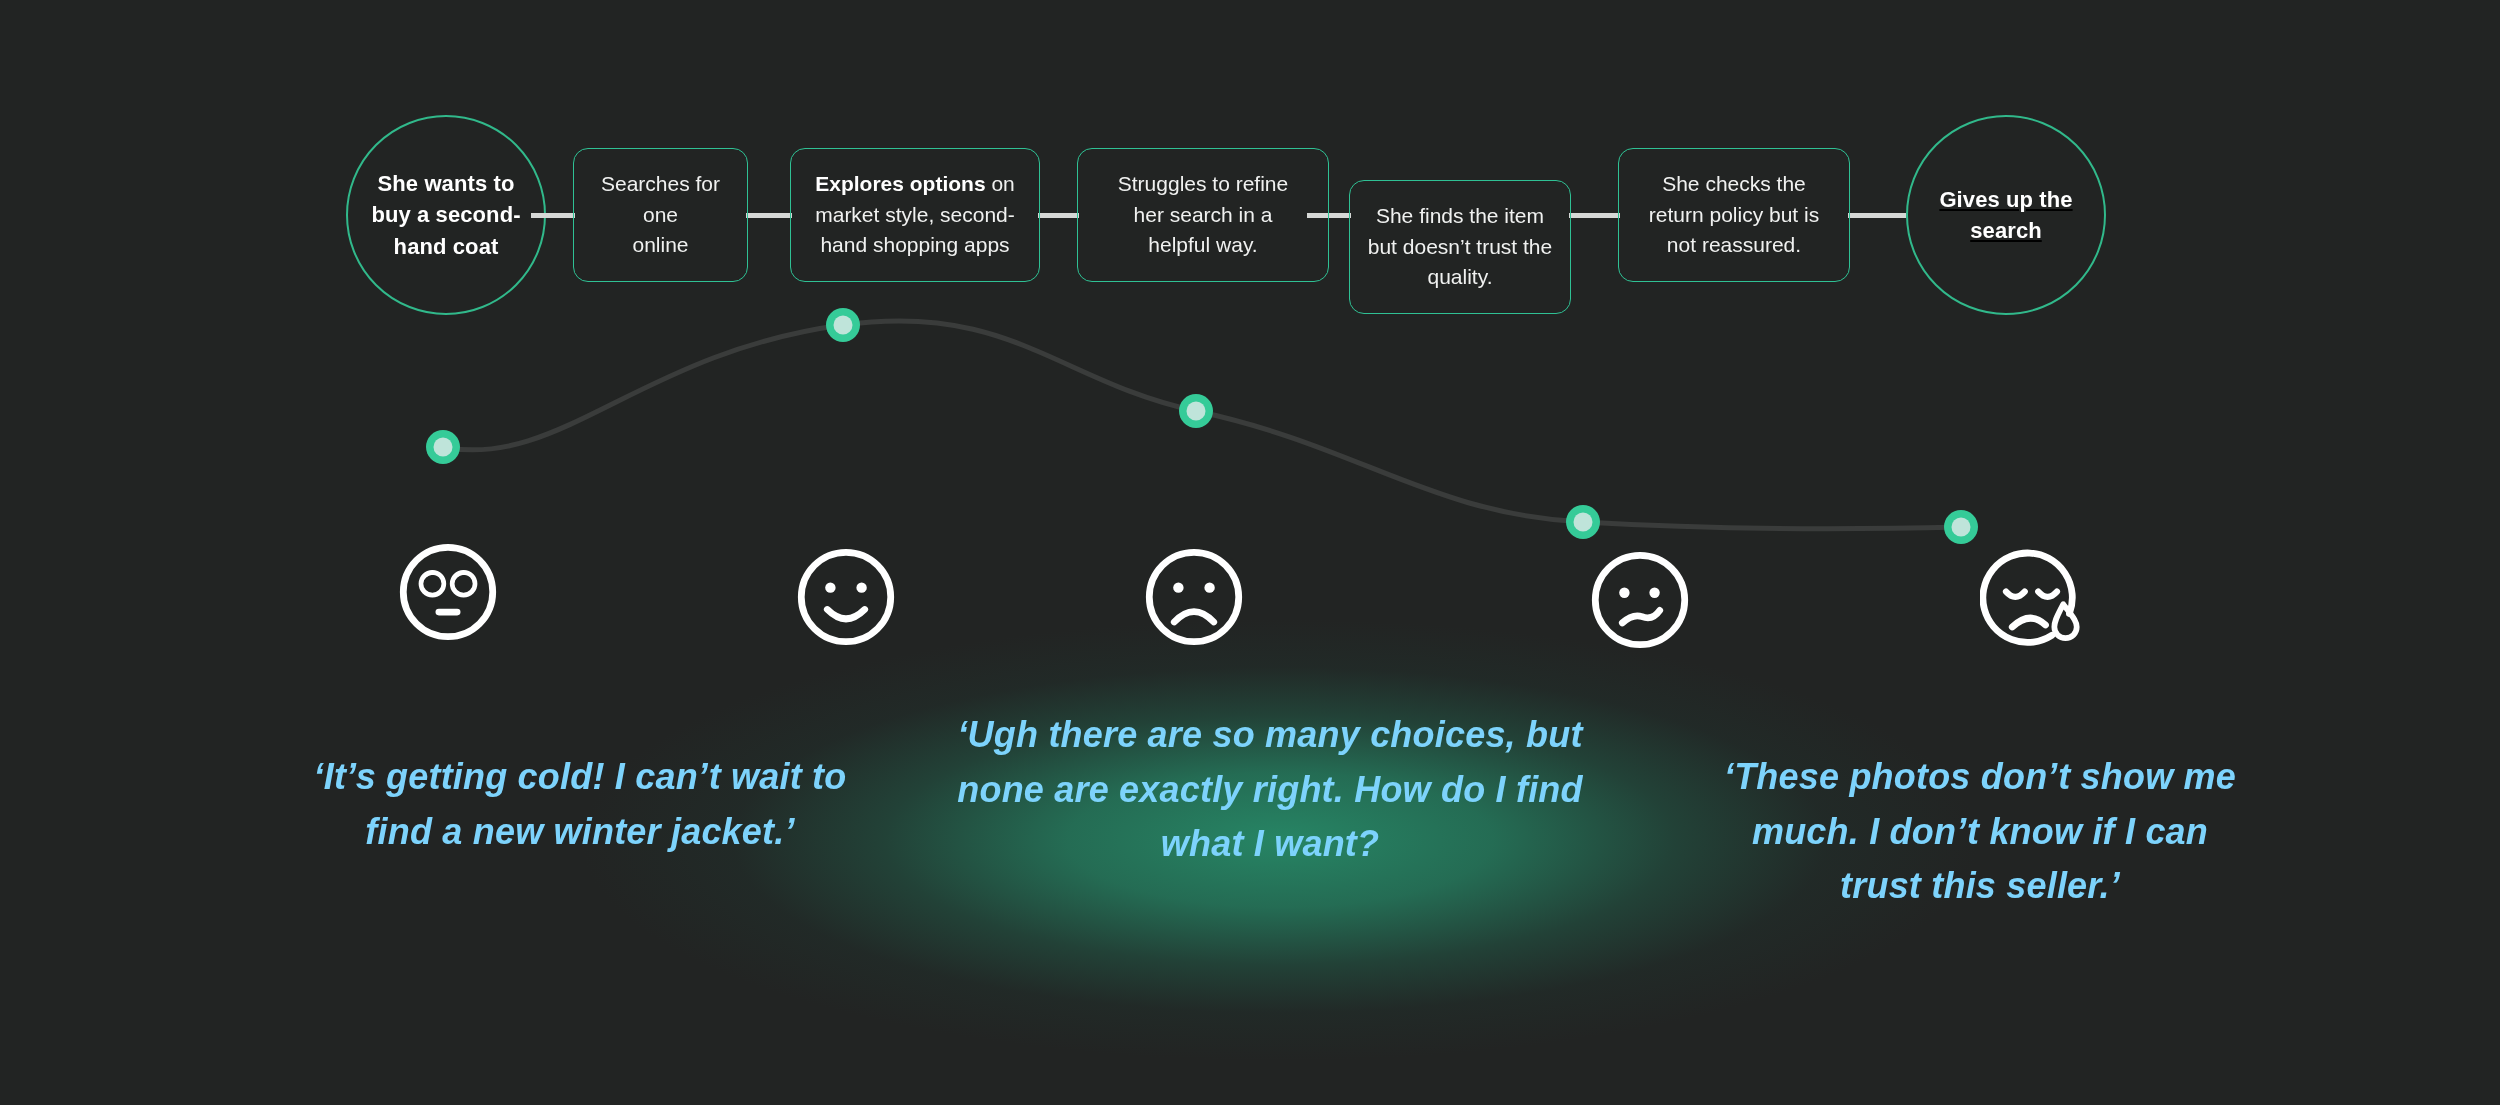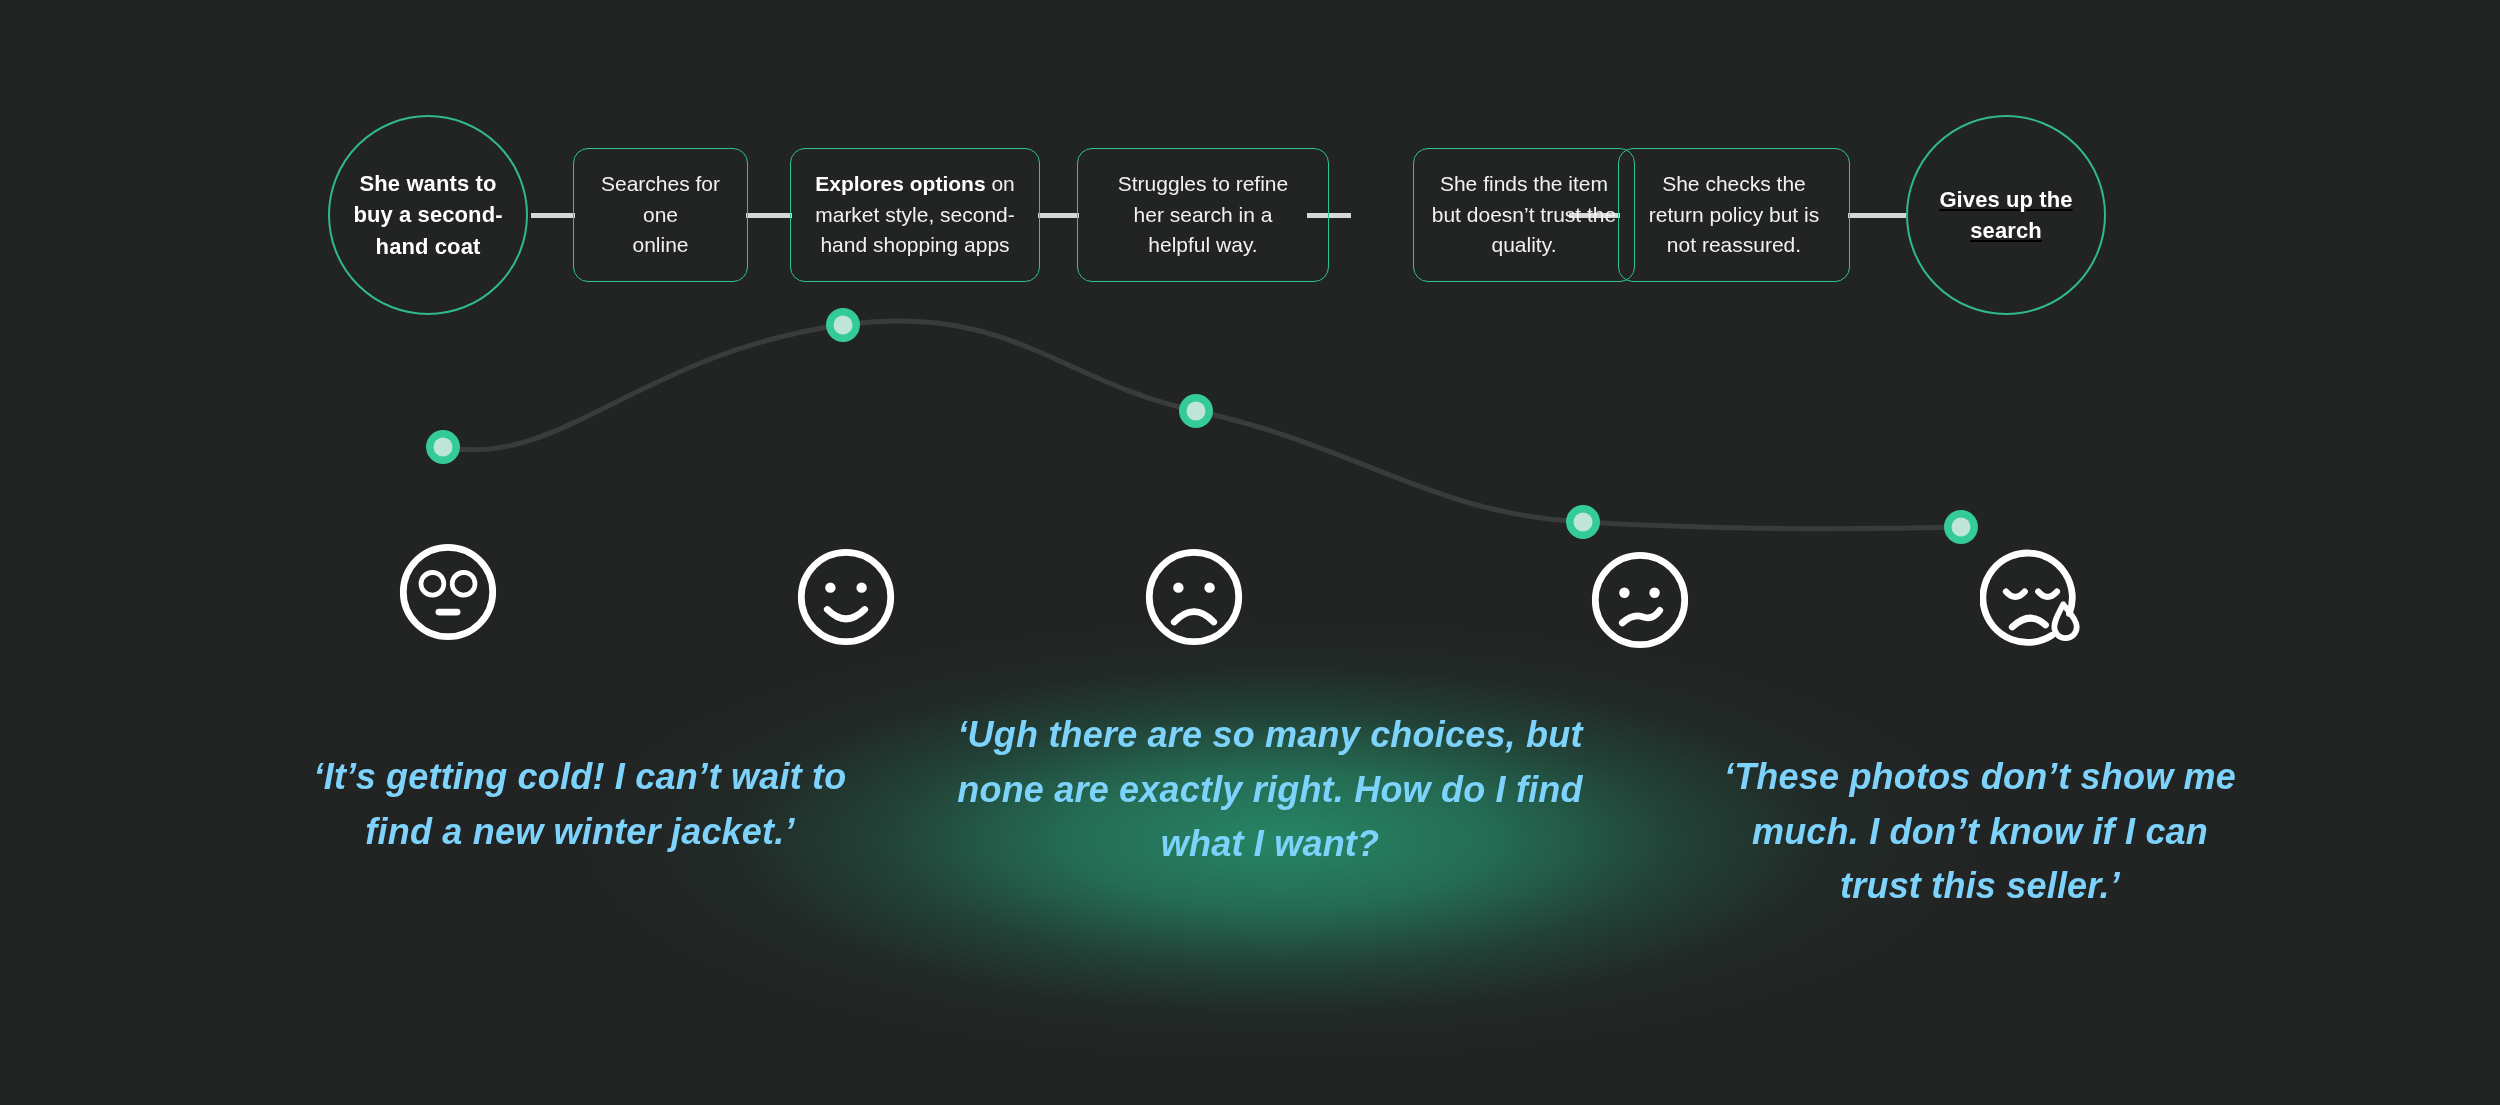--- a/index.html
+++ b/index.html
@@ -55,21 +55,21 @@
     text-align: center;
   }
   .end-circle .etxt {
     color: #ffffff;
     font-size: 22px;
     font-weight: bold;
     line-height: 1.42;
     letter-spacing: .1px;
     width: 160px;
   }
-  #circle-start { left: 328px; }
+  #circle-start { left: 346px; }
   #circle-end   { left: 1906px; text-decoration: underline; }
 
   .stage-box {
     position: absolute;
     top: 148px;
     height: 134px;
     border: 1.6px solid #2fc194;
     border-radius: 15px;
     box-sizing: border-box;
     display: flex;
@@ -82,21 +82,21 @@
     color: #f0f1f0;
     font-size: 21px;
     line-height: 1.47;
     font-weight: 400;
   }
   .stage-box .stxt b { font-weight: 700; color: #ffffff; }
 
   #box-1 { left: 573px;  width: 175px; }
   #box-2 { left: 790px;  width: 250px; }
   #box-3 { left: 1077px; width: 252px; }
-  #box-4 { left: 1413px; width: 222px; }
+  #box-4 { left: 1349px; width: 222px; margin-top: 32px; }
   #box-5 { left: 1618px; width: 232px; }
 
   .connector {
     position: absolute;
     top: 213px;
     height: 5px;
     background: #d6d8d6;
   }
   #conn-1 { left: 531px;  width: 44px; }
   #conn-2 { left: 746px;  width: 46px; }

